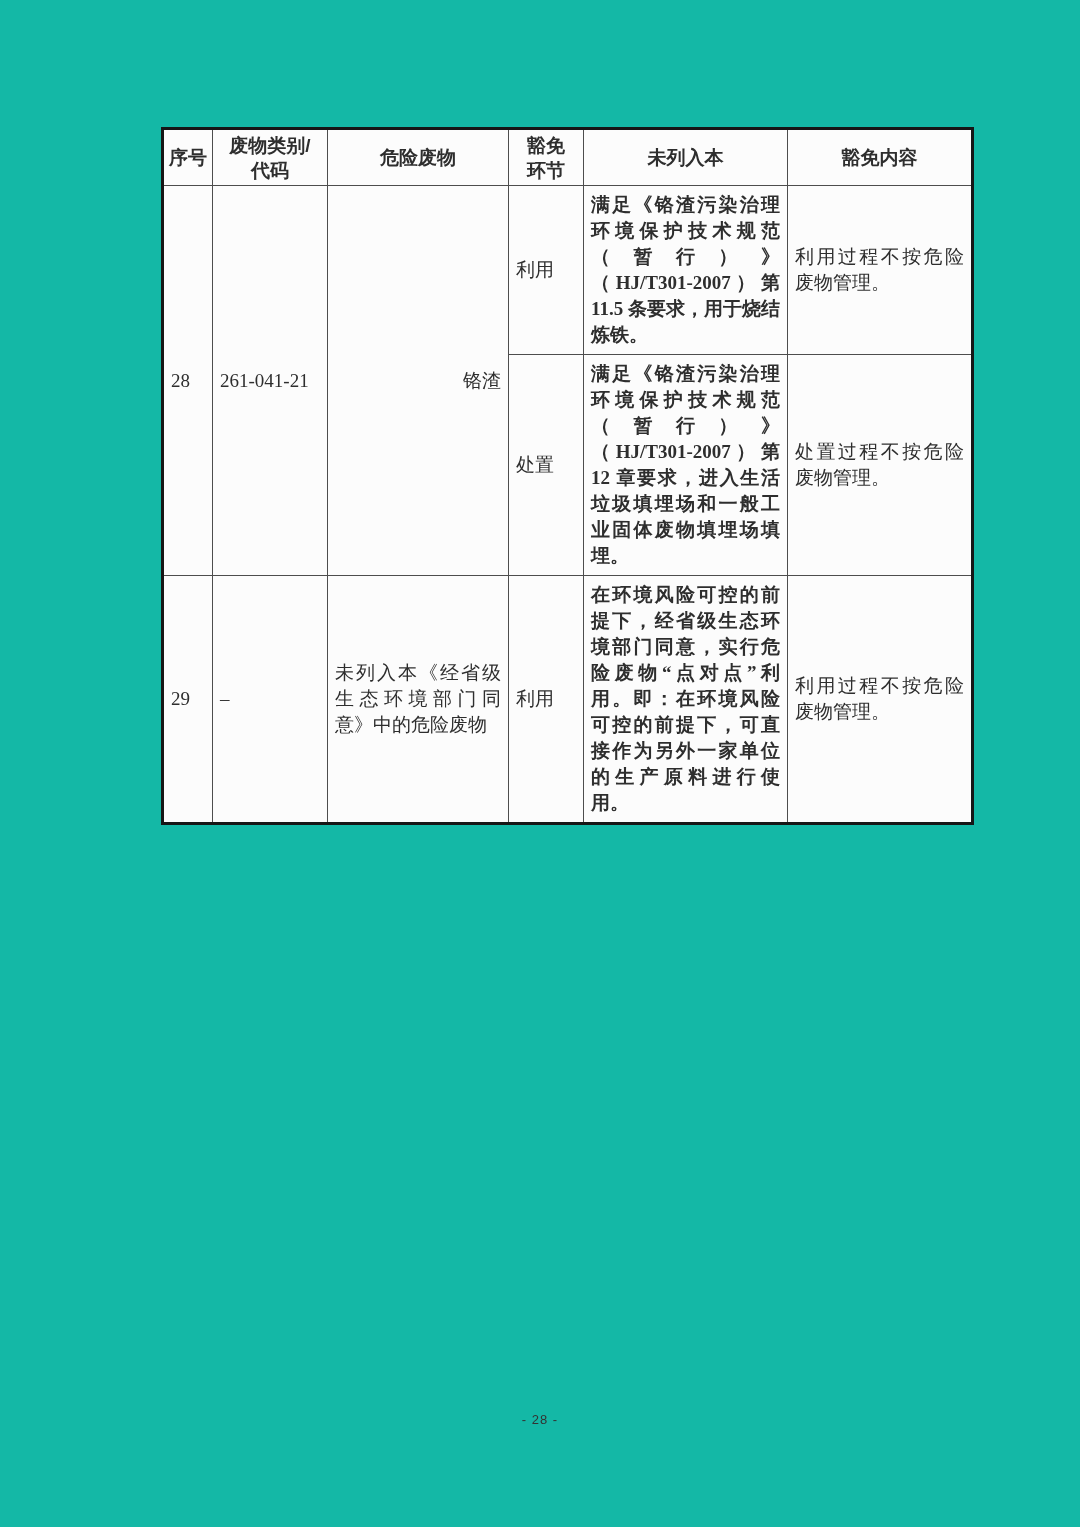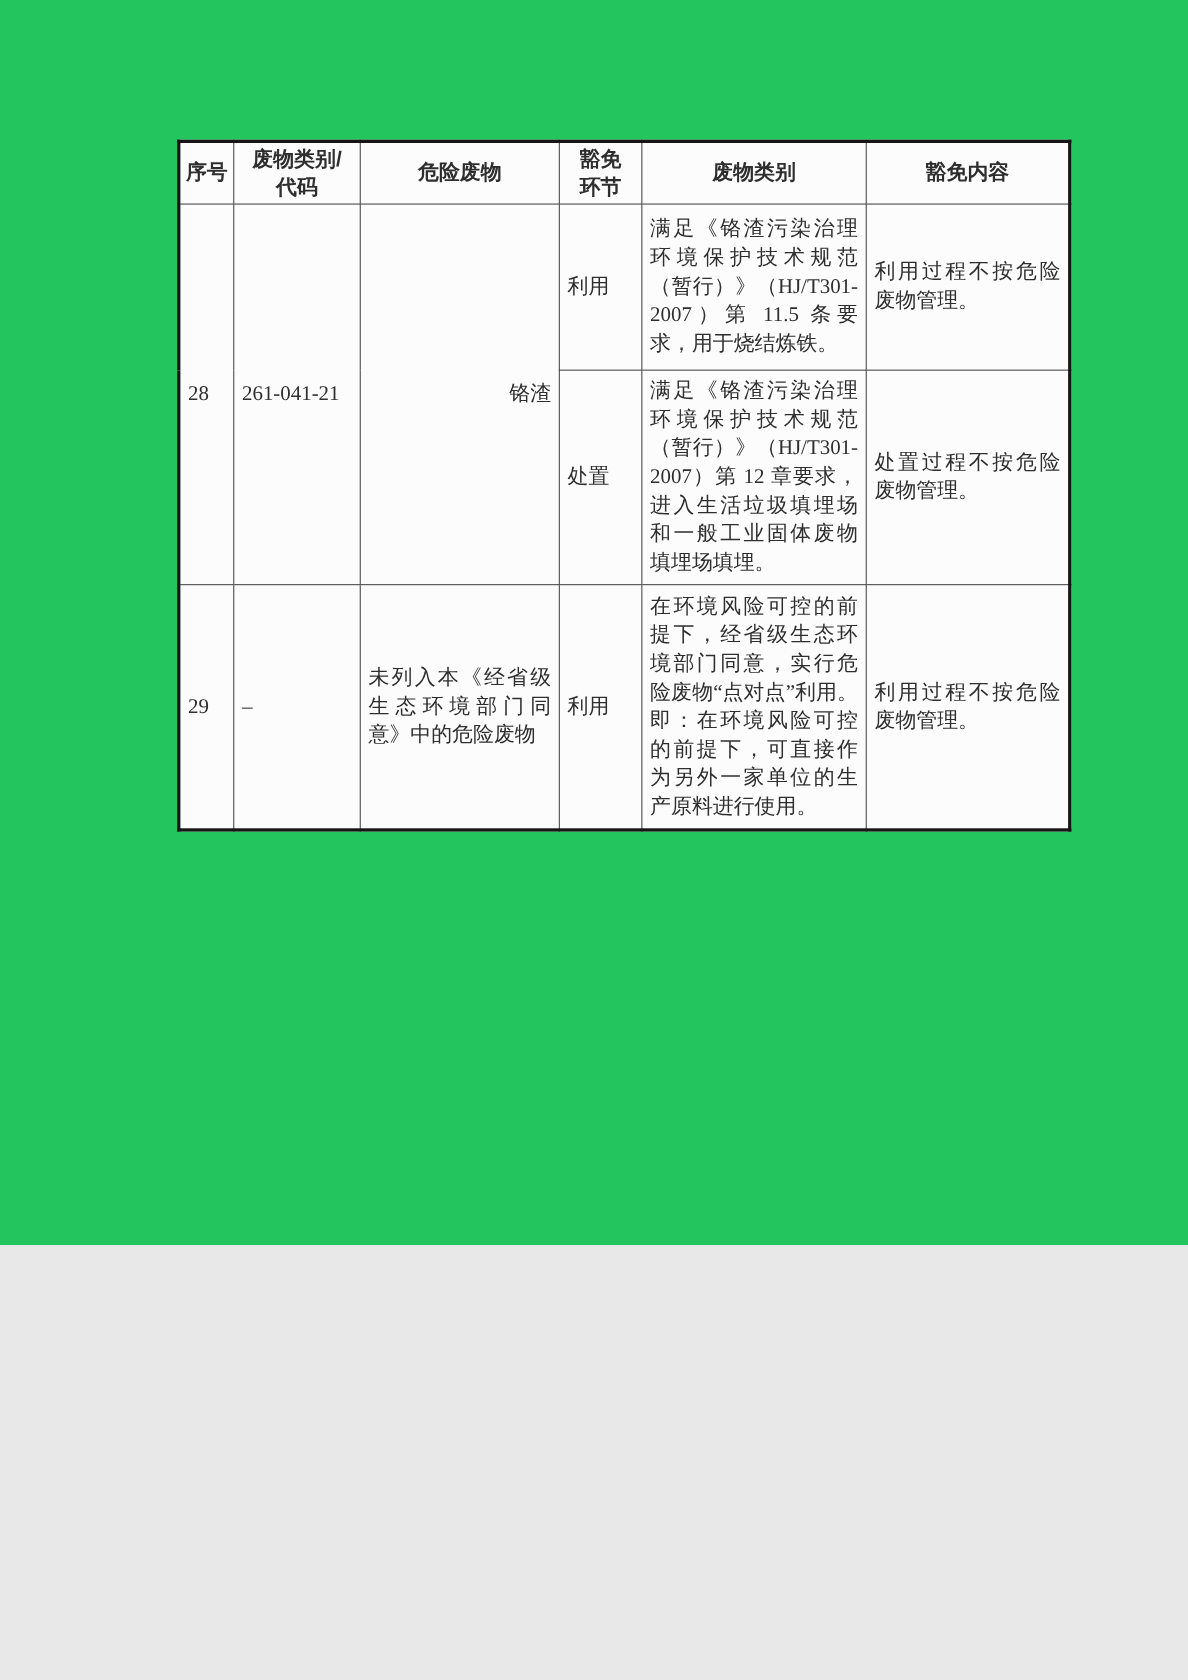--- a/index.html
+++ b/index.html
@@ -3,23 +3,23 @@
 <meta charset="utf-8">
 <style>
   html, body {
     margin: 0;
     padding: 0;
     background: #e8e8e8;
   }
   .page {
     position: relative;
     width: 1080px;
-    height: 1132px;
+    height: 1527px;
     margin: 0 auto;
-    background: #22c55e;
+    background: #14b8a6;
     color: #2e2e2e;
     font-family: "Liberation Serif", serif;
     overflow: hidden;
   }
   table.exempt-table {
     position: absolute;
     left: 161px;
     top: 127px;
     width: 810px;
     border-collapse: collapse;
@@ -46,21 +46,21 @@
     padding: 2px;
   }
   .row-header   { height: 57px; }
   .row-28a      { height: 151px; }
   .row-28b      { height: 175px; }
   .row-29       { height: 223px; }
 
   td.cell-center { text-align: left; }
   td.cell-left   { text-align: right; }
   td.cell-waste  { text-align: justify; text-align-last: left; padding-left: 8px; padding-right: 6px; }
-  td.cell-cond   { text-align: justify; text-align-last: left; padding: 10px 7px; }
+  td.cell-cond   { text-align: justify; text-align-last: left; padding: 10px 7px; font-weight: bold; }
   td.cell-content{ text-align: justify; text-align-last: left; padding: 6px 7px; }
 
   .footer {
     position: absolute;
     top: 1412px;
     left: 0;
     width: 100%;
     text-align: center;
     font-family: "Liberation Sans", sans-serif;
     font-size: 13px;
@@ -83,21 +83,21 @@
       <col style="width:185px">
     </colgroup>
     <tbody>
       <tr class="row-header">
         <th>序号</th>
         <th>废物类别/
 代码</th>
         <th>危险废物</th>
         <th>豁免
 环节</th>
-        <th>废物类别</th>
+        <th>未列入本</th>
         <th>豁免内容</th>
       </tr>
 
       <tr class="row-28a">
         <td class="cell-center" rowspan="2">28</td>
         <td class="cell-center" rowspan="2">261-041-21</td>
         <td class="cell-left" rowspan="2">铬渣</td>
         <td class="cell-center">利用</td>
         <td class="cell-cond">满足《铬渣污染治理环境保护技术规范（暂行）》（HJ/T301-2007）第 11.5 条要求，用于烧结炼铁。</td>
         <td class="cell-content">利用过程不按危险废物管理。</td>

